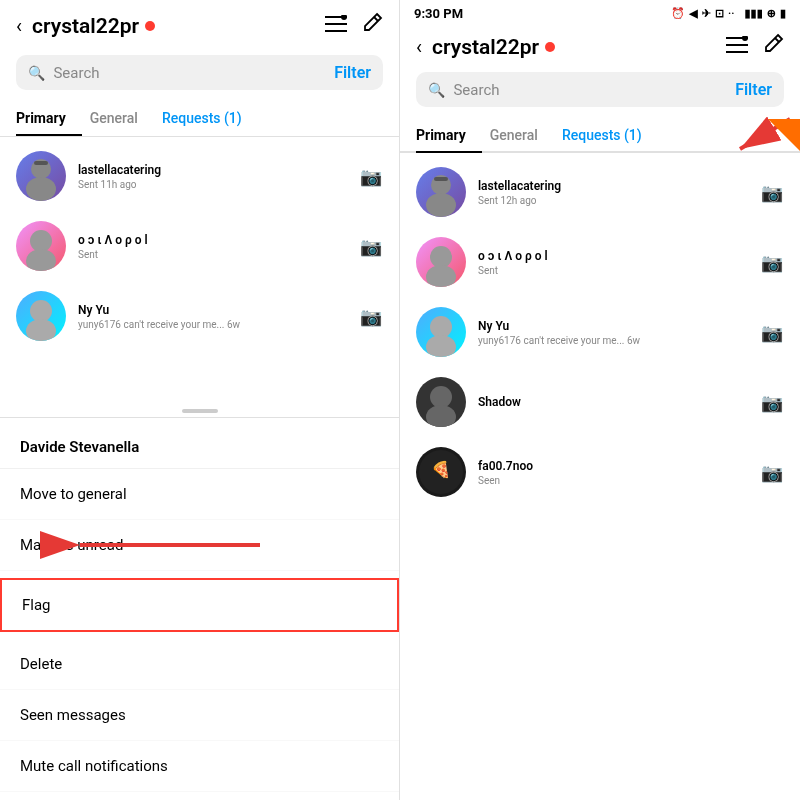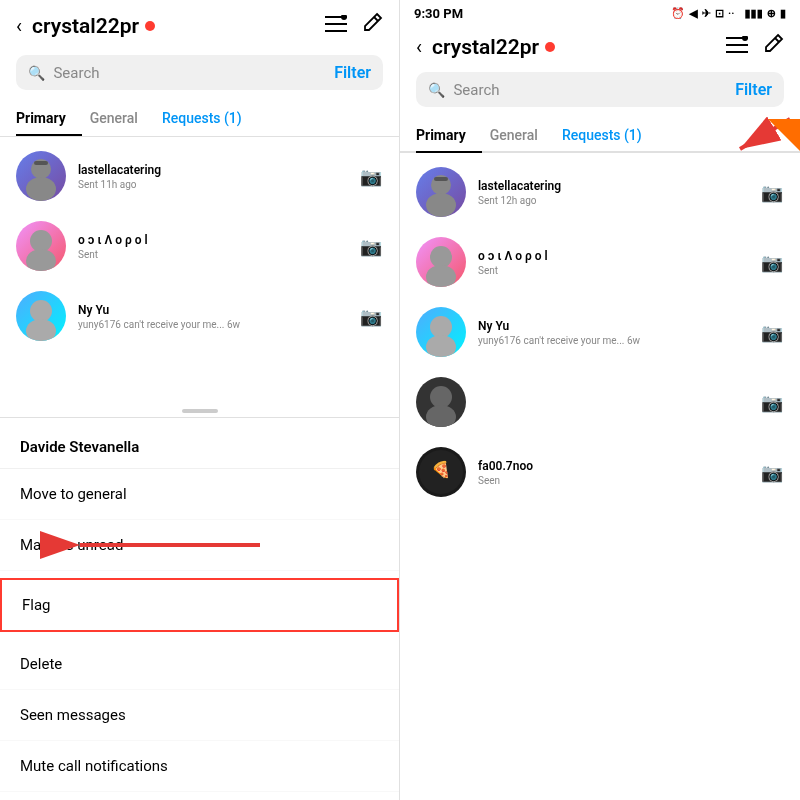--- a/index.html
+++ b/index.html
@@ -496,20 +496,21 @@
       <span class="camera-icon">📷</span>
     </div>
     <div class="message-item">
       <div class="avatar" style="background:#333;">
         <svg width="50" height="50">
             <ellipse cx="25" cy="20" rx="11" ry="11" fill="#666"></ellipse>
             <ellipse cx="25" cy="40" rx="15" ry="12" fill="#666"></ellipse>
           </svg>
       </div>
       <div class="msg-info">
+        <div class="msg-name">Shadow</div>
       </div>
       <span class="camera-icon">📷</span>
     </div>
     <div class="message-item">
       <div class="avatar" style="background:#1a1a1a;">
         <svg width="50" height="50">
             <circle cx="25" cy="25" r="22" fill="#222"></circle>
             <text x="50%" y="55%" text-anchor="middle" fill="#ccc" font-size="16">🍕</text>
           </svg>
       </div>

